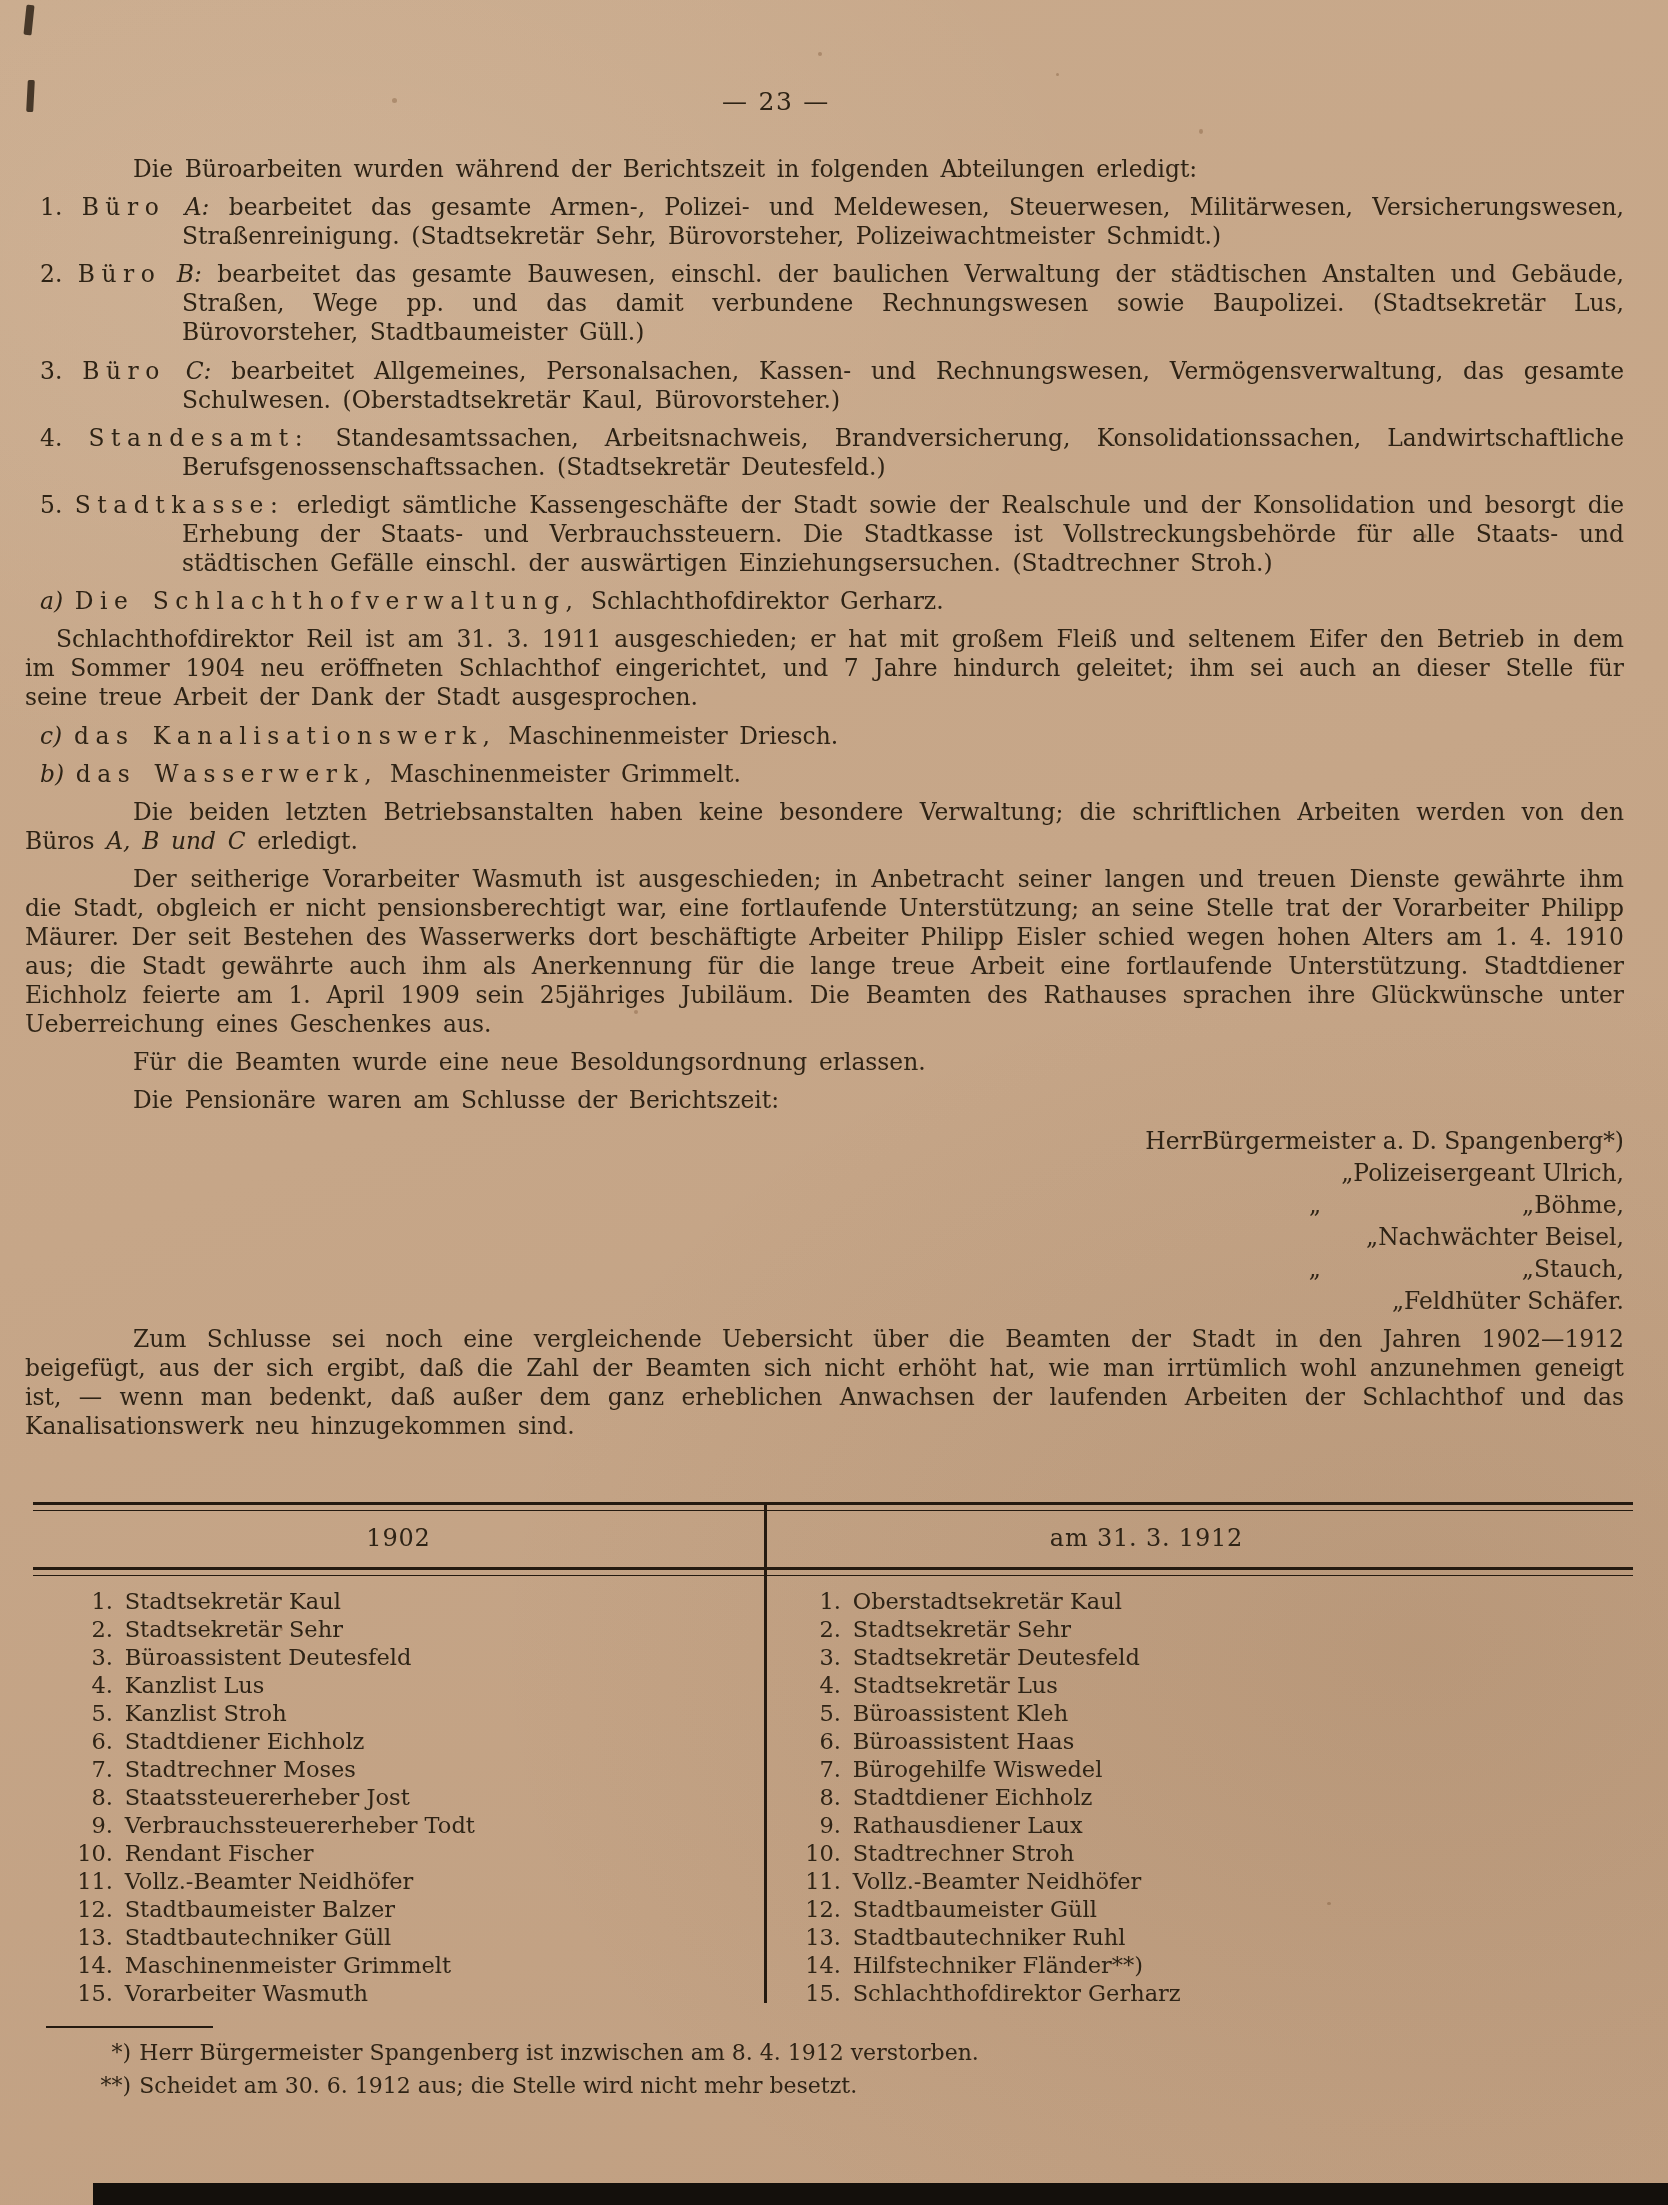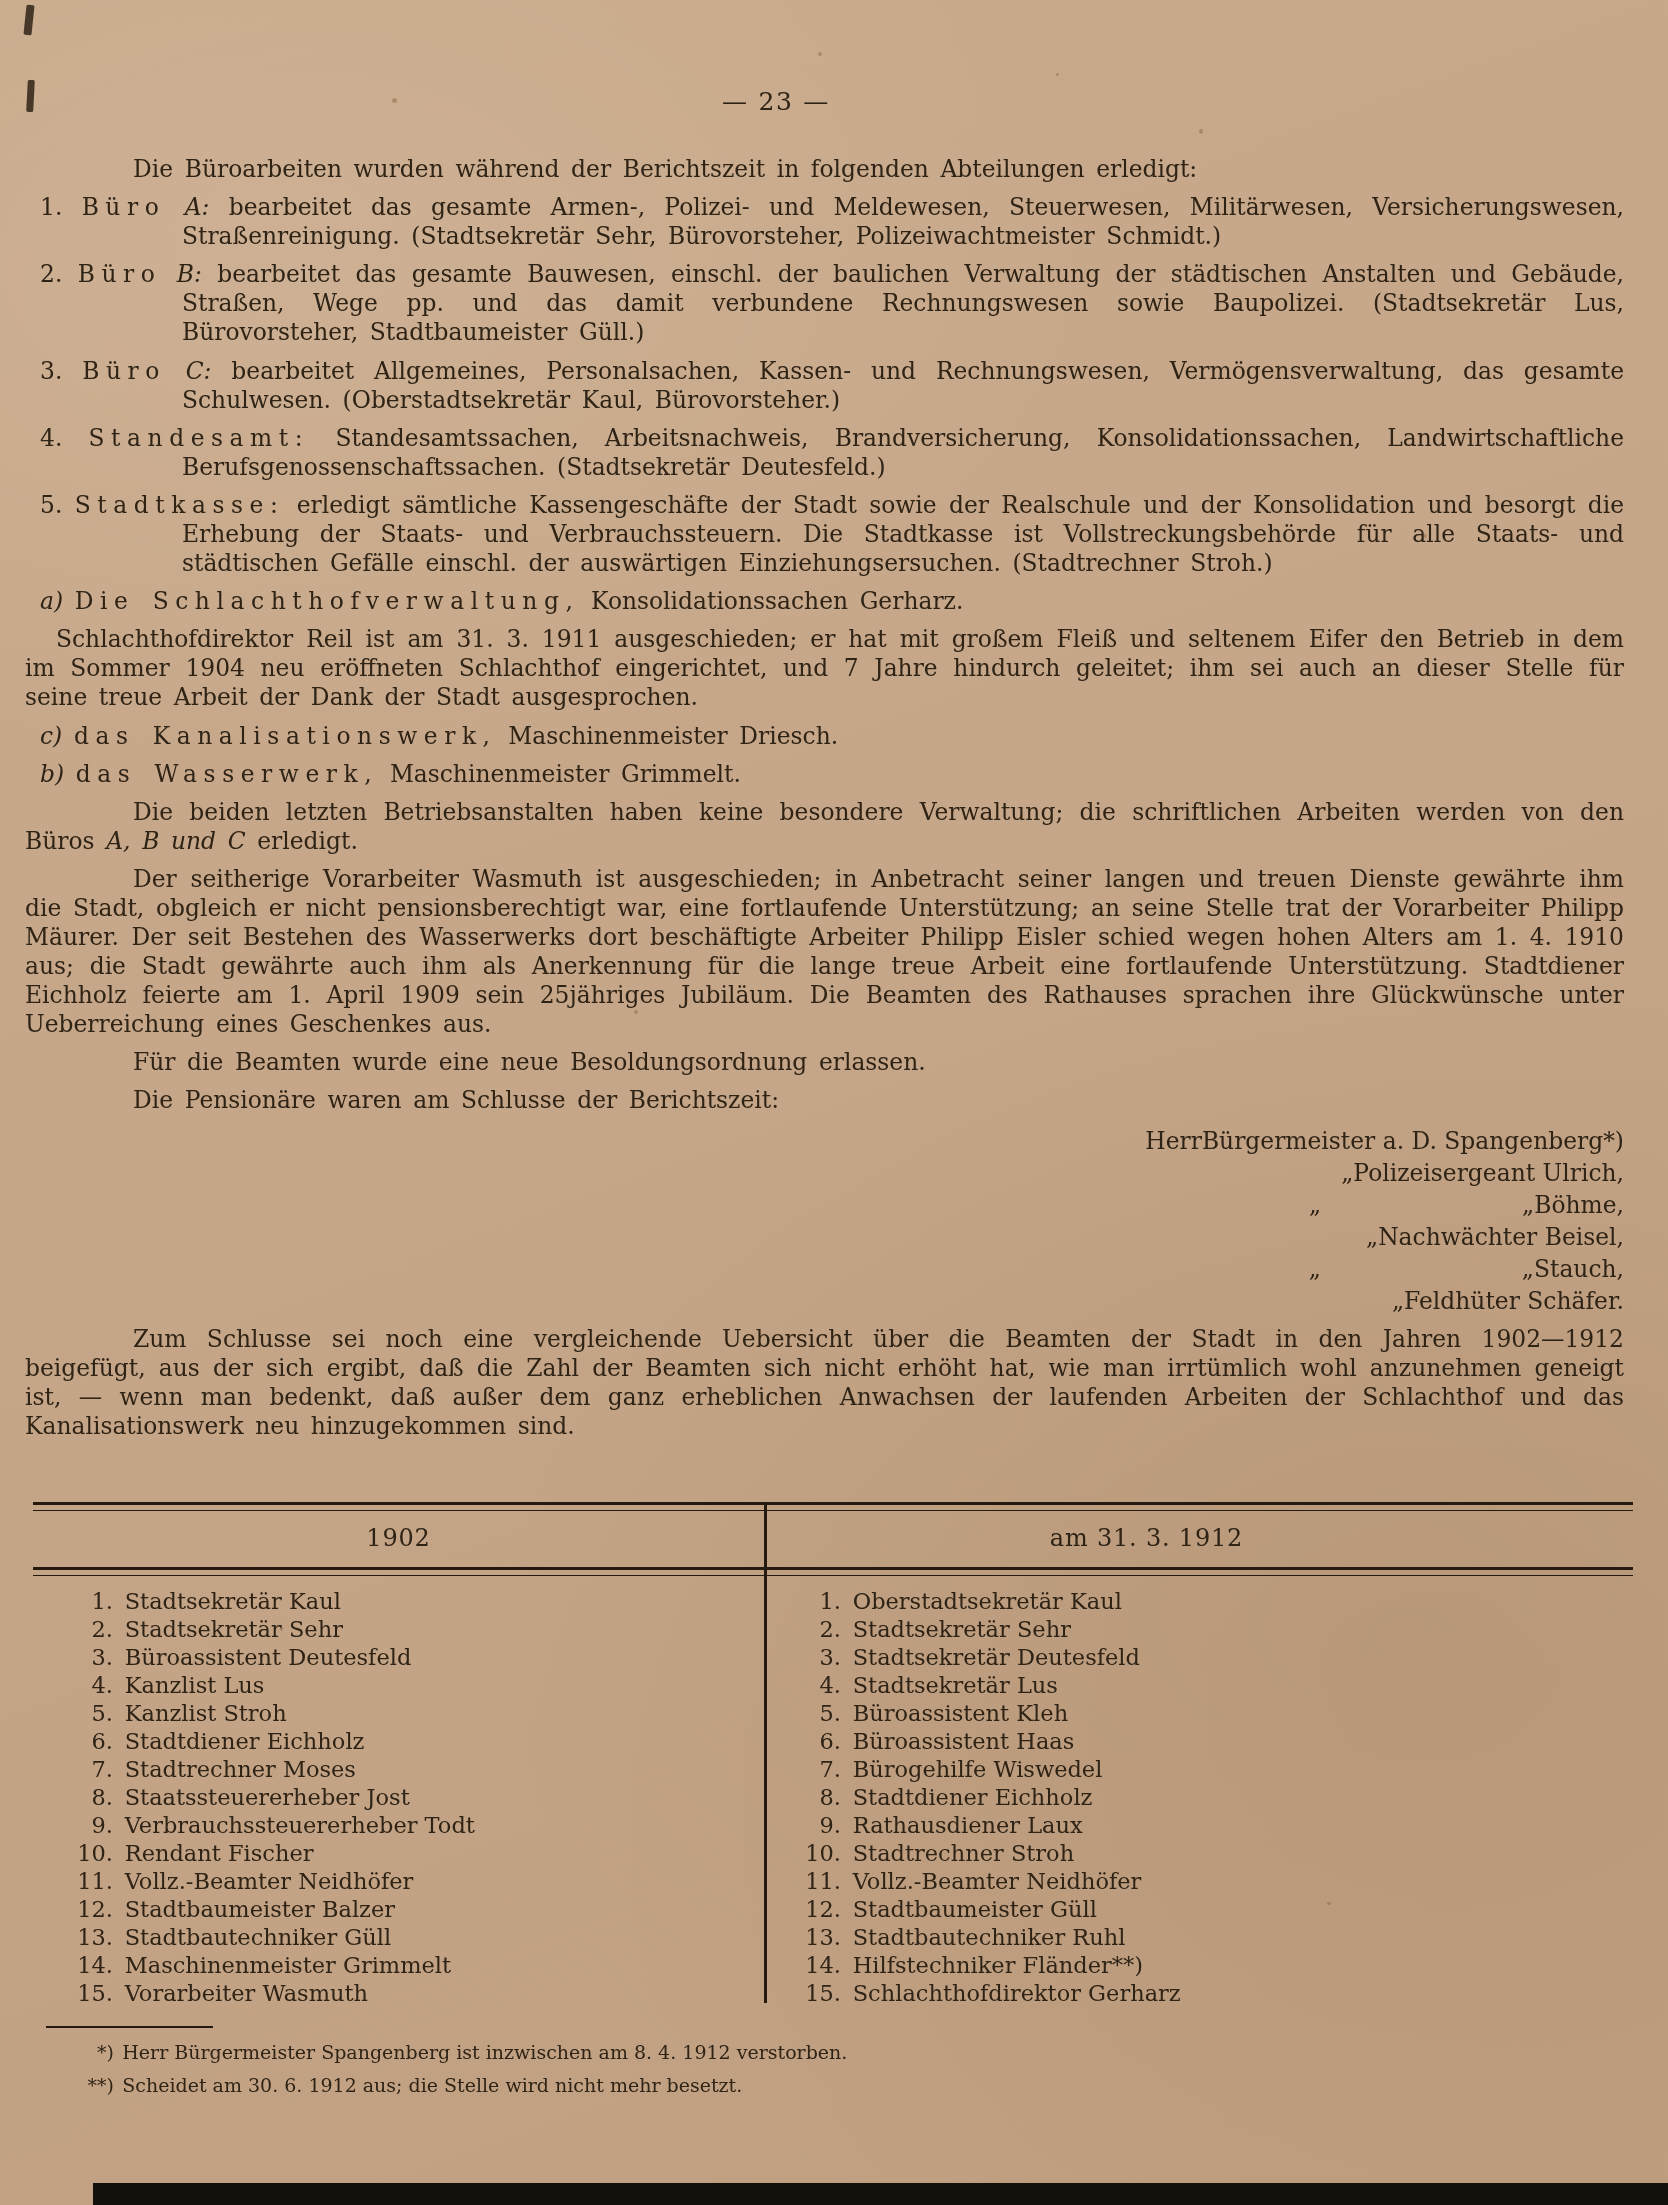--- a/index.html
+++ b/index.html
@@ -30,21 +30,21 @@
   .prow.ditto .c2 { display:inline-block; width:213px; padding-left:71px; box-sizing:border-box; }
   
   .rule { position:absolute; background:#241a10; }
   .thead { position:absolute; font-size:24px; text-align:center; letter-spacing:0.8px; }
   .tcol { position:absolute; font-size:22.5px; }
   .trow { display:flex; height:28px; line-height:28px; white-space:nowrap; }
   .trow .num { text-align:right; padding-right:11.7px; flex:0 0 auto; }
   .col-a .num { width:88px; }
   .col-b .num { width:77px; }
   
-  .fnblock { position:absolute; left:66px; top:2036px; font-size:19px; line-height:33px; }
+  .fnblock { position:absolute; left:83px; top:2036px; font-size:22px; line-height:33px; }
   .fnrow .marker { display:inline-block; width:48px; text-align:right; padding-right:8.3px; }
   
   .bottom-bar { position:absolute; left:93px; top:2183px; width:1575px; height:22.5px;
     background:#14100c; }
   .mark { position:absolute; background:rgba(42,30,18,0.82); border-radius:1.7px; }
   .speck { position:absolute; border-radius:50%; background:rgba(95,55,22,0.28); }
 </style>
 </head>
 <body>
 
@@ -60,21 +60,21 @@
 
     <div class="item"><span>2.</span> <span class="sperr">Büro</span> <span class="it">B:</span> <span>bearbeitet das gesamte Bauwesen, einschl. der baulichen Verwaltung der städtischen Anstalten und Gebäude, Straßen, Wege pp. und das damit verbundene Rechnungswesen sowie Baupolizei. (Stadtsekretär Lus, Bürovorsteher, Stadtbaumeister Güll.)</span></div>
 
     <div class="item"><span>3.</span> <span class="sperr">Büro</span> <span class="it">C:</span> <span>bearbeitet Allgemeines, Personalsachen, Kassen- und Rechnungswesen, Vermögensverwaltung, das gesamte Schulwesen. (Oberstadtsekretär Kaul, Bürovorsteher.)</span></div>
 
     <div class="item"><span>4.</span> <span class="sperr">Standesamt:</span> <span>Standesamtssachen, Arbeitsnachweis, Brandversicherung, Konsolidationssachen, Landwirtschaftliche Berufsgenossenschaftssachen. (Stadtsekretär Deutesfeld.)</span></div>
 
     <div class="item"><span>5.</span> <span class="sperr">Stadtkasse:</span> <span>erledigt sämtliche Kassengeschäfte der Stadt sowie der Realschule und der Konsolidation und besorgt die Erhebung der Staats- und Verbrauchssteuern. Die Stadtkasse ist Vollstreckungsbehörde für alle Staats- und städtischen Gefälle einschl. der auswärtigen Einziehungsersuchen. (Stadtrechner Stroh.)</span></div>
 
 
-    <div class="sect"><span class="it">a)</span> <span class="sperr">Die Schlachthofverwaltung,</span> <span>Konsolidationssachen Gerharz.</span></div>
+    <div class="sect"><span class="it">a)</span> <span class="sperr">Die Schlachthofverwaltung,</span> <span>Schlachthofdirektor Gerharz.</span></div>
 
     <p class="reil">Schlachthofdirektor Reil ist am 31. 3. 1911 ausgeschieden; er hat mit großem Fleiß und seltenem Eifer den Betrieb in dem im Sommer 1904 neu eröffneten Schlachthof eingerichtet, und 7 Jahre hindurch geleitet; ihm sei auch an dieser Stelle für seine treue Arbeit der Dank der Stadt ausgesprochen.</p>
 
     <div class="sect"><span class="it">c)</span> <span class="sperr">das Kanalisationswerk,</span> <span>Maschinenmeister Driesch.</span></div>
 
     <div class="sect"><span class="it">b)</span> <span class="sperr">das Wasserwerk,</span> <span>Maschinenmeister Grimmelt.</span></div>
 
     <p class="indent"><span>Die beiden letzten Betriebsanstalten haben keine besondere Verwaltung; die schriftlichen Arbeiten werden von den Büros</span> <span class="it">A, B und C</span> <span>erledigt.</span></p>
 
     <p class="indent">Der seitherige Vorarbeiter Wasmuth ist ausgeschieden; in Anbetracht seiner langen und treuen Dienste gewährte ihm die Stadt, obgleich er nicht pensionsberechtigt war, eine fortlaufende Unterstützung; an seine Stelle trat der Vorarbeiter Philipp Mäurer. Der seit Bestehen des Wasserwerks dort beschäftigte Arbeiter Philipp Eisler schied wegen hohen Alters am 1. 4. 1910 aus; die Stadt gewährte auch ihm als Anerkennung für die lange treue Arbeit eine fortlaufende Unterstützung. Stadtdiener Eichholz feierte am 1. April 1909 sein 25jähriges Jubiläum. Die Beamten des Rathauses sprachen ihre Glückwünsche unter Ueberreichung eines Geschenkes aus.</p>

